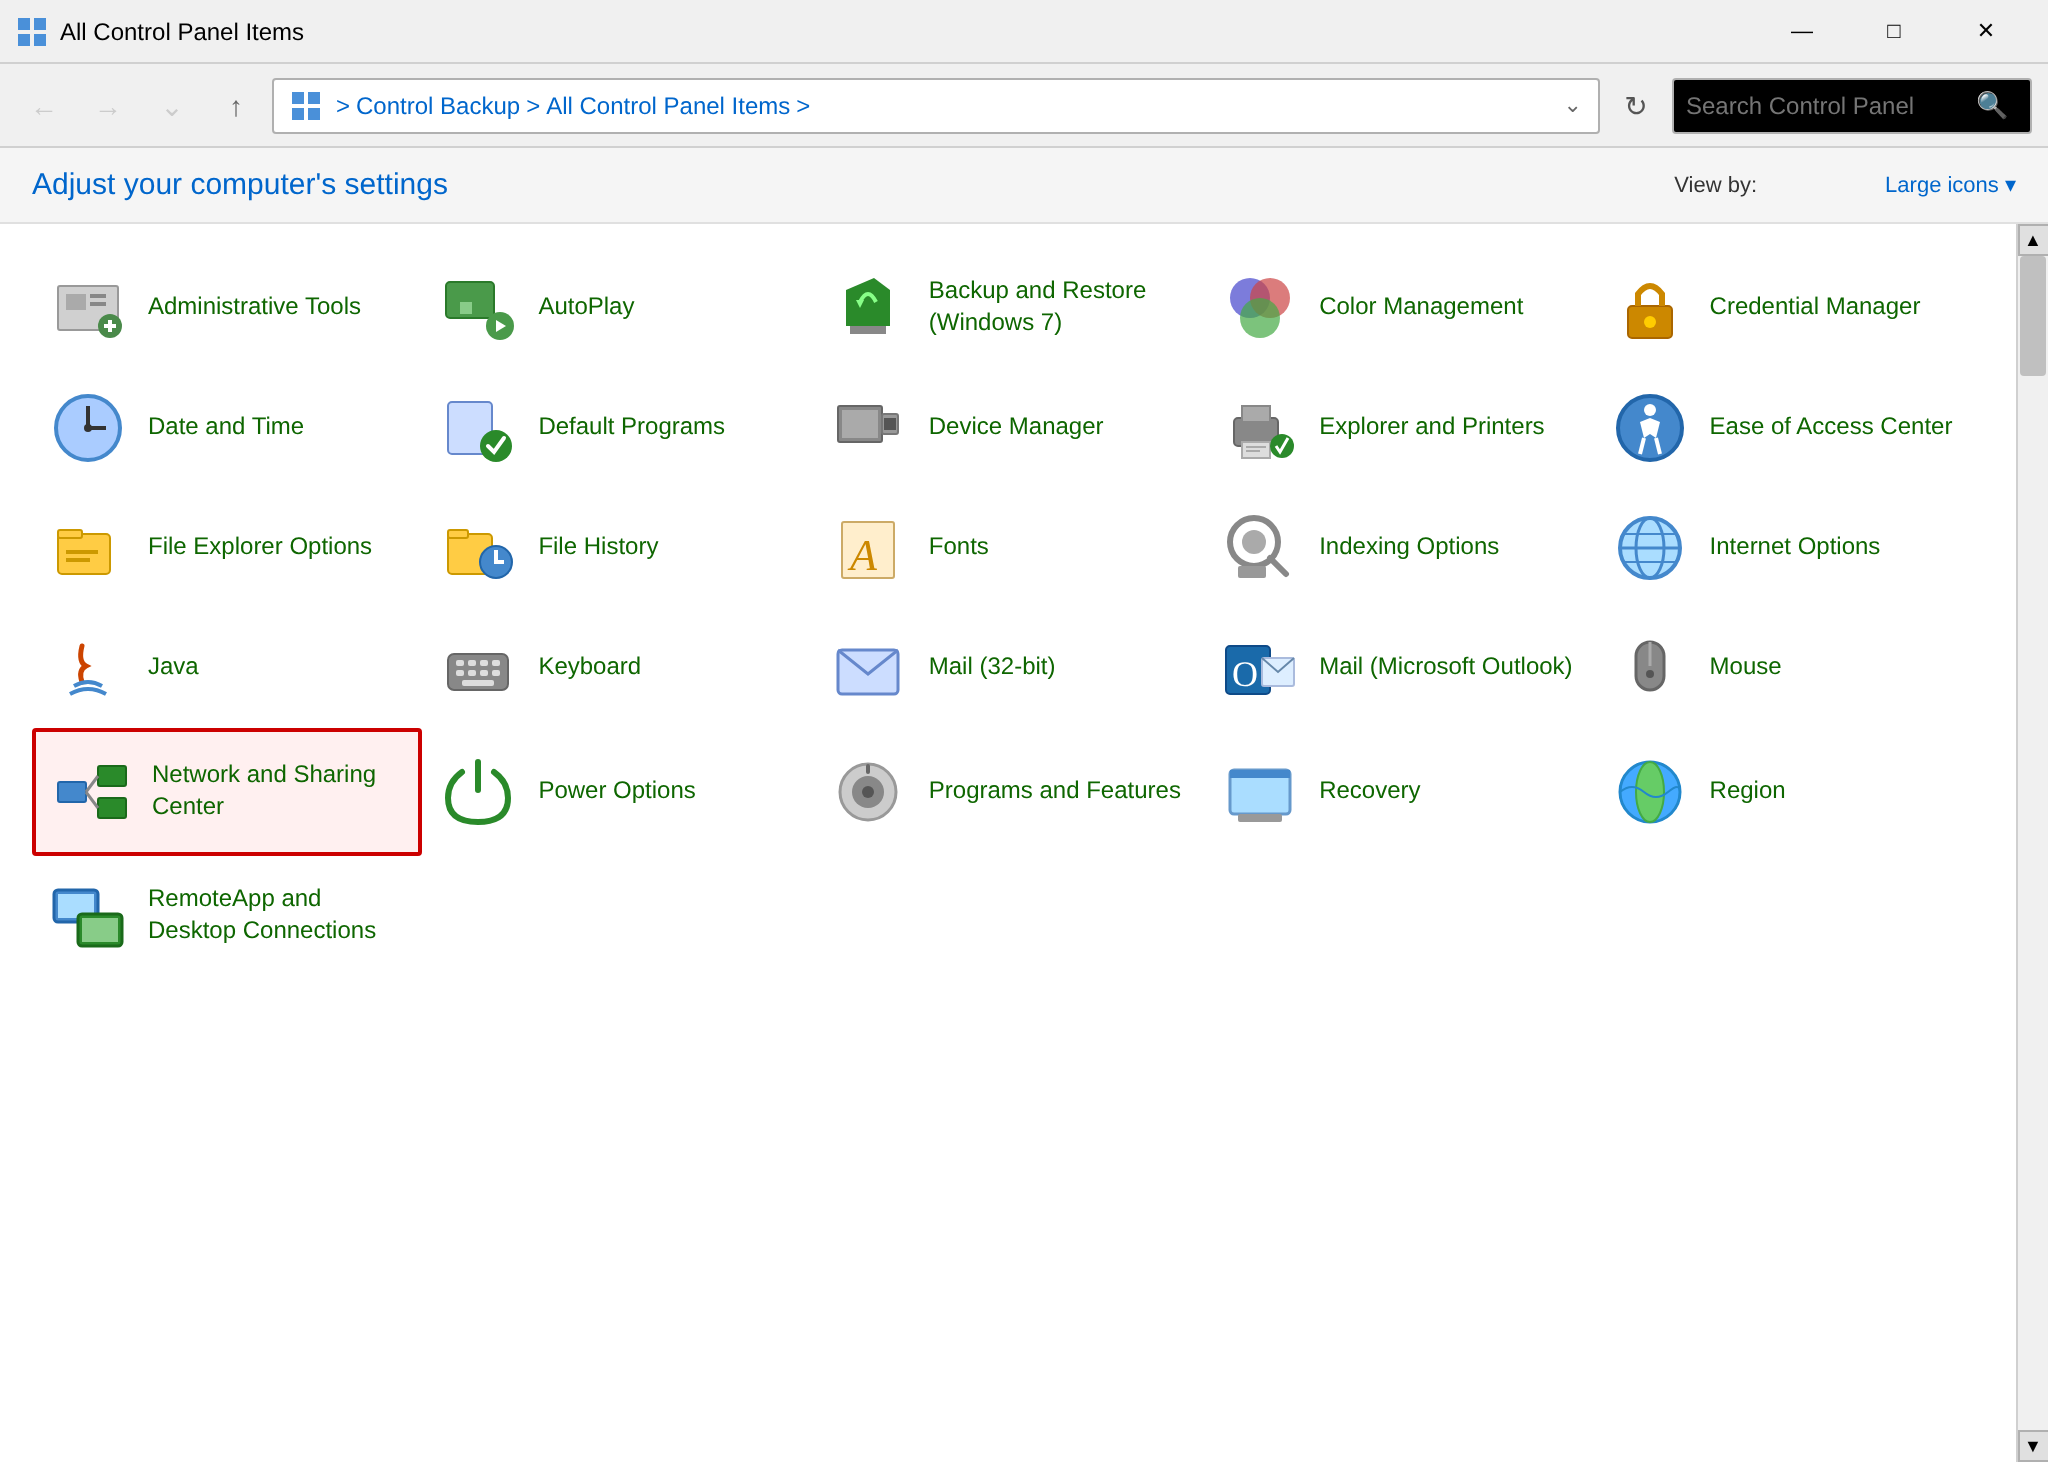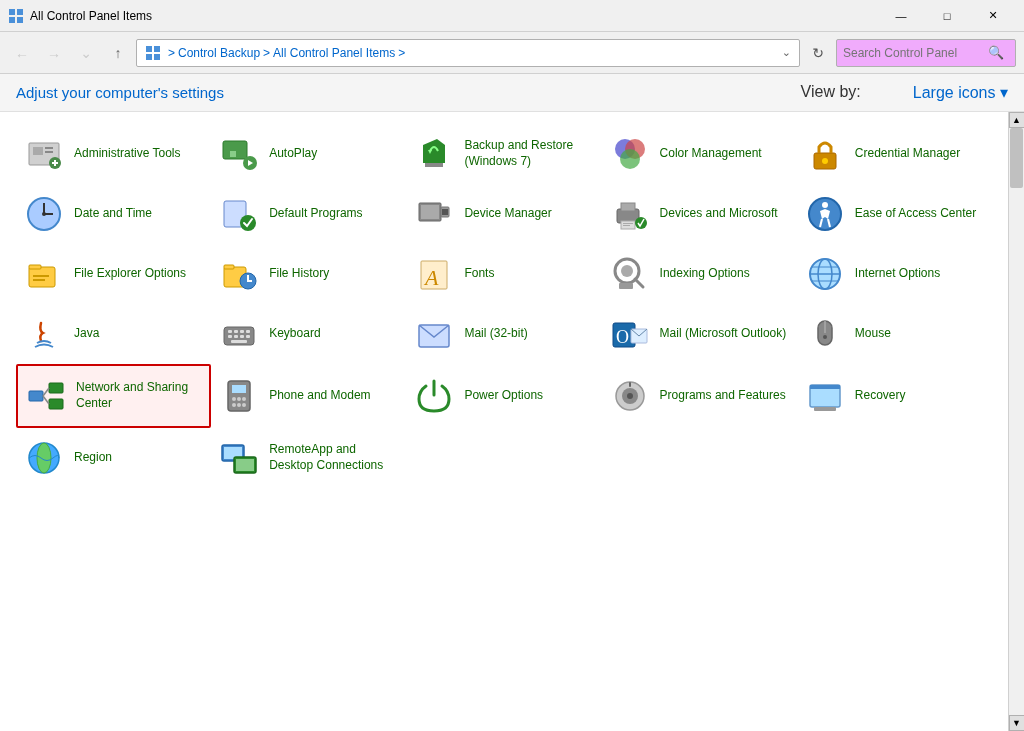--- a/index.html
+++ b/index.html
@@ -45,39 +45,39 @@
       border-radius: 2px;
     }
     .address-path span { color: #0066cc; cursor: pointer; }
     .address-sep { color: #666; margin: 0 3px; }
     .refresh-btn {
       width: 28px; height: 28px; border: none; background: transparent;
       cursor: pointer; font-size: 14px; color: #555; display: flex; align-items: center; justify-content: center;
       border-radius: 2px;
     }
     .search-box {
-      width: 180px; height: 28px; border: 1px solid #b0b0b0; background: #f0abfc;
+      width: 180px; height: 28px; border: 1px solid #b0b0b0; background: #000000;
       display: flex; align-items: center; padding: 0 6px; border-radius: 2px;
     }
     .search-box input {
       border: none; outline: none; font-size: 12px; color: #666; width: 145px; background: transparent;
     }
     .search-icon { color: #666; font-size: 13px; }
 
     
     .toolbar {
       background: #f5f5f5;
       height: 38px;
       display: flex;
       align-items: center;
       padding: 0 16px;
       border-bottom: 1px solid #e0e0e0;
     }
     .adjust-text { color: #0066cc; font-size: 15px; font-weight: 400; }
-    .view-by { margin-left: auto; font-size: 16px; color: #333; display: flex; align-items: flex-start; gap: 4px; }
+    .view-by { margin-left: auto; font-size: 11px; color: #333; display: flex; align-items: flex-end; gap: 16px; }
     .view-by-label { color: #333; }
     .view-by-value { color: #0066cc; cursor: pointer; margin-left: 48px; }
 
     
     .main-content {
       display: flex;
       height: calc(731px - 32px - 42px - 38px);
     }
     .content-area {
       flex: 1;
@@ -280,21 +280,21 @@
             <svg width="38" height="38" viewBox="0 0 38 38">
               <rect x="6" y="14" width="22" height="14" rx="2" fill="#888" stroke="#666" stroke-width="1"></rect>
               <rect x="10" y="8" width="14" height="8" fill="#aaa" stroke="#888" stroke-width="1"></rect>
               <rect x="10" y="26" width="14" height="8" fill="#ddd" stroke="#aaa" stroke-width="1"></rect>
               <rect x="12" y="28" width="10" height="1" fill="#aaa"></rect>
               <rect x="12" y="30" width="7" height="1" fill="#aaa"></rect>
               <circle cx="30" cy="28" r="6" fill="#2a8a2a"></circle>
               <path d="M27 28 L29 31 L33 24" stroke="white" stroke-width="1.5" fill="none"></path>
             </svg>
           </div>
-          <span class="item-label">Devices and Microsoft</span>
+          <span class="item-label">Explorer and Printers</span>
         </div>
         <div class="panel-item">
           <div class="item-icon">
             <svg width="38" height="38" viewBox="0 0 38 38">
               <circle cx="19" cy="19" r="16" fill="#4488cc" stroke="#2266aa" stroke-width="2"></circle>
               <circle cx="19" cy="10" r="3" fill="white"></circle>
               <path d="M14 16 L19 14 L24 16 L22 24 L19 22 L16 24 Z" fill="white"></path>
               <path d="M16 24 L14 32" stroke="white" stroke-width="2"></path>
               <path d="M22 24 L24 32" stroke="white" stroke-width="2"></path>
             </svg>
@@ -420,35 +420,20 @@
               <rect x="22" y="22" width="14" height="10" rx="1" fill="#2a8a2a" stroke="#1a6a1a" stroke-width="1"></rect>
               <line x1="16" y1="19" x2="22" y2="11" stroke="#888" stroke-width="1.5"></line>
               <line x1="16" y1="19" x2="22" y2="27" stroke="#888" stroke-width="1.5"></line>
             </svg>
           </div>
           <span class="item-label">Network and Sharing Center</span>
         </div>
         <div class="panel-item">
           <div class="item-icon">
             <svg width="38" height="38" viewBox="0 0 38 38">
-              <rect x="8" y="4" width="22" height="30" rx="3" fill="#888" stroke="#666" stroke-width="1.5"></rect>
-              <rect x="12" y="8" width="14" height="8" fill="#aaddff"></rect>
-              <circle cx="14" cy="22" r="2" fill="#ccc"></circle>
-              <circle cx="19" cy="22" r="2" fill="#ccc"></circle>
-              <circle cx="24" cy="22" r="2" fill="#ccc"></circle>
-              <circle cx="14" cy="28" r="2" fill="#ccc"></circle>
-              <circle cx="19" cy="28" r="2" fill="#ccc"></circle>
-              <circle cx="24" cy="28" r="2" fill="#ccc"></circle>
-            </svg>
-          </div>
-          <span class="item-label">Phone and Modem</span>
-        </div>
-        <div class="panel-item">
-          <div class="item-icon">
-            <svg width="38" height="38" viewBox="0 0 38 38">
               <path d="M19 4 L19 18" stroke="#2a8a2a" stroke-width="3" stroke-linecap="round"></path>
               <path d="M11 9 Q4 14 4 22 Q4 34 19 34 Q34 34 34 22 Q34 14 27 9" fill="none" stroke="#2a8a2a" stroke-width="3" stroke-linecap="round"></path>
             </svg>
           </div>
           <span class="item-label">Power Options</span>
         </div>
         <div class="panel-item">
           <div class="item-icon">
             <svg width="38" height="38" viewBox="0 0 38 38">
               <circle cx="19" cy="19" r="14" fill="#ccc" stroke="#999" stroke-width="1.5"></circle>

